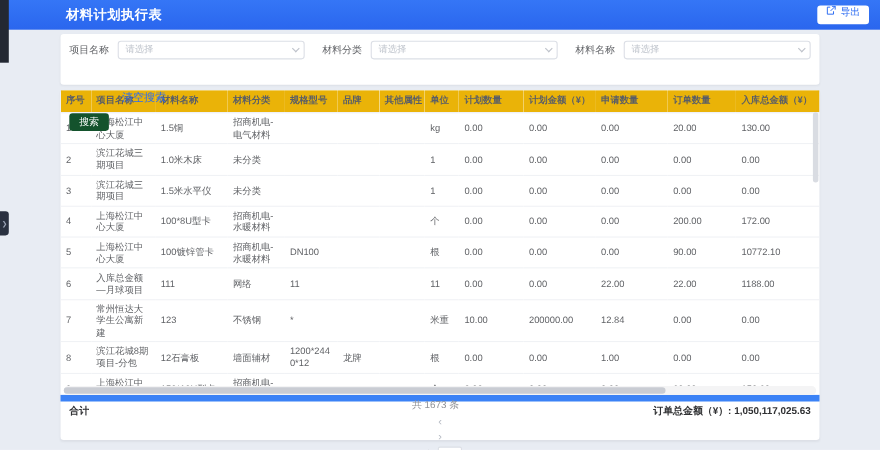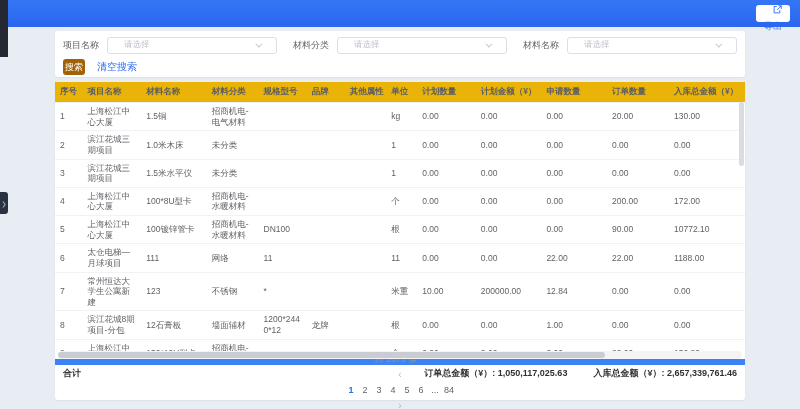--- a/index.html
+++ b/index.html
@@ -5,43 +5,43 @@
   * { margin:0; padding:0; box-sizing:border-box; }
   html,body { width:800px; height:409px; overflow:hidden; }
   body { font-family:"Liberation Sans","DejaVu Sans",sans-serif; background:#e8ecf3; position:relative; }
 
   
   .topbar { position:absolute; top:0; left:0; right:0; height:27px;
             background:linear-gradient(180deg,#3576f6,#2a66ee);
             display:flex; align-items:center; padding:0 10px 0 60px; z-index:2; }
   .topbar h1 { color:#fff; font-size:12px; font-weight:700; letter-spacing:.5px; }
   .export-btn { margin-left:auto; height:17px; padding:0 8px; background:#ffffff; border:none;
-                border-radius:3px; color:#2d6cf2; font-size:9px; display:flex; align-items:flex-end;
-                gap:4px; cursor:pointer;flex-direction:column; }
+                border-radius:3px; color:#2d6cf2; font-size:9px; display:flex; align-items:flex-start;
+                gap:4px; cursor:pointer; }
 
   
   .sidebar-corner { position:absolute; top:0; left:0; width:8px; height:57px; background:#232832; z-index:5; }
   .sidebar-toggle { position:absolute; top:192px; left:0; width:8px; height:22px; background:#2a3140;
                     border-radius:0 3px 3px 0; z-index:5; color:#9aa3b5; font-size:6px;
                     display:flex; align-items:center; justify-content:center; cursor:pointer; }
 
   
   .filter-card { position:absolute; top:31px; left:55px; width:690px; height:46px; background:#fff;
                  border-radius:3px; box-shadow:0 1px 2px rgba(0,0,0,.05); padding:4px 8px; z-index:1; }
   .filter-row { display:flex; align-items:center; height:18px; margin-top:1px; }
   .filter-group { display:flex; align-items:center; margin-right:16px; }
   .filter-group label { font-size:9px; color:#606266; margin-right:8px; white-space:nowrap; }
   .select { width:170px; height:17px; border:1px solid #dcdfe6; border-radius:3px; background:#fff;
-            display:flex; align-items:center; padding:0 16px; cursor:pointer; }
+            display:flex; align-items:center; padding:0 6px; cursor:pointer; }
   .select .ph { font-size:8.5px; color:#bfc4cc; }
   .caret { margin-left:auto; width:5px; height:5px; border-right:1px solid #c0c4cc;
            border-bottom:1px solid #c0c4cc; transform:rotate(45deg) translateY(-2px); }
   .button-row { margin-top:5px; display:flex; align-items:center; gap:12px; }
-  .search-btn { width:22px; height:16px; background:#a16207; color:#fff; font-size:9px;
-                border:none; border-radius:3px; cursor:pointer; }
+  .search-btn { width:36px; height:16px; background:#14532d; color:#fff; font-size:9px;
+                border:none; border-radius:3px; cursor:pointer;margin-top:44px; }
   .clear-btn { background:none; border:none; color:#2d6cf2; font-size:10px; cursor:pointer; }
 
   
   .table-card { position:absolute; top:82px; left:55px; width:690px; height:318px; background:#fff;
                 border-radius:3px; box-shadow:0 1px 2px rgba(0,0,0,.05); }
   .table-wrap { height:269px; overflow:hidden; position:relative; }
   table { width:100%; border-collapse:collapse; table-layout:fixed; }
   col.c1{width:4%} col.c2{width:8.5%} col.c3{width:9.5%} col.c4{width:7.5%} col.c5{width:7%}
   col.c6{width:5.5%} col.c7{width:6%} col.c8{width:4.5%} col.c9{width:8.5%} col.c10{width:9.5%}
   col.c11{width:9.5%} col.c12{width:9%} col.c13{width:11%}
@@ -73,20 +73,21 @@
 </style>
 </head>
 <body>
 
 <div class="sidebar-corner"></div>
 <div class="sidebar-toggle">
   <span>❯</span>
 </div>
 
 <header class="topbar">
+  <h1>材料计划执行表</h1>
   <button class="export-btn">
     <span>
       <svg width="9" height="9" viewBox="0 0 12 12">
           <path d="M7 1h4v4" stroke="#2d6cf2" fill="none" stroke-width="1.2"></path>
           <path d="M11 1L5.5 6.5" stroke="#2d6cf2" stroke-width="1.2"></path>
           <path d="M9 7v3.5H1.5V2H5" stroke="#2d6cf2" fill="none" stroke-width="1.2"></path>
         </svg>
     </span>
     <span>导出</span>
   </button>
@@ -228,21 +229,21 @@
             <td></td>
             <td>根</td>
             <td>0.00</td>
             <td>0.00</td>
             <td>0.00</td>
             <td>90.00</td>
             <td>10772.10</td>
           </tr>
           <tr>
             <td>6</td>
-            <td>太仓电梯—月球项目</td>
+            <td>入库总金额—月球项目</td>
             <td>111</td>
             <td>网络</td>
             <td>11</td>
             <td></td>
             <td></td>
             <td>11</td>
             <td>0.00</td>
             <td>0.00</td>
             <td>22.00</td>
             <td>22.00</td>
@@ -302,31 +303,26 @@
     <div class="thumb"></div>
   </div>
 
   <div class="summary">
     <span>合计</span>
     <div class="items">
       <span class="item">
         <span>订单总金额（¥）:</span>
         <span>1,050,117,025.63</span>
       </span>
-      <span class="item">
-        <span>入库总金额（¥）:</span>
-        <span>2,657,339,761.46</span>
-      </span>
     </div>
   </div>
 
   <div class="pagination">
     <span class="total">共 1673 条</span>
     <button class="arrow">‹</button>
-    <span><button class="page-btn active">1</button><button class="page-btn">2</button><button class="page-btn">3</button><button class="page-btn">4</button><button class="page-btn">5</button><button class="page-btn">6</button><button class="page-btn">...</button><button class="page-btn">84</button></span>
     <button class="arrow">›</button>
     <span class="goto">
       <span>前往</span>
       <input value="1" style="">
       <span>页</span>
     </span>
   </div>
 </section>
 
 </body></html>

